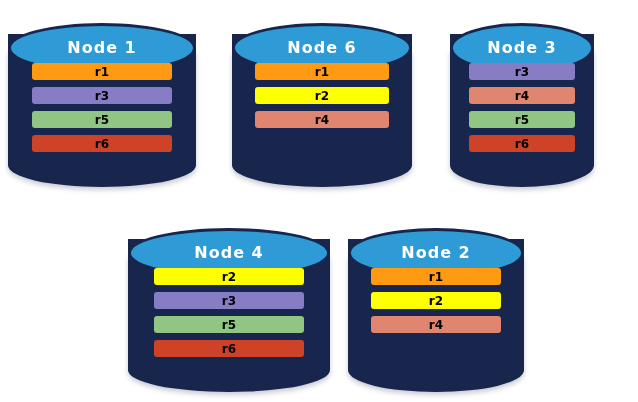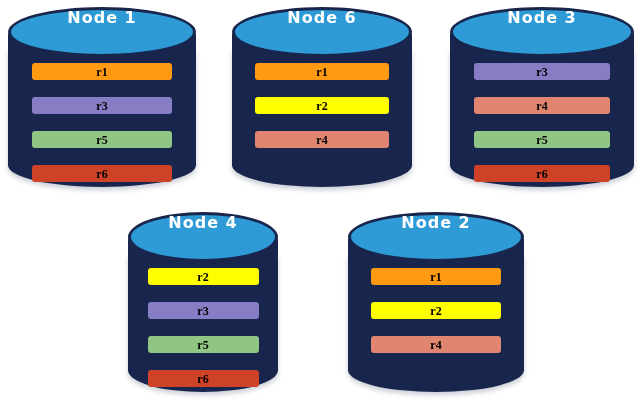--- a/index.html
+++ b/index.html
@@ -48,27 +48,28 @@
     right: -3px;
     top: -1px;
     height: 34px;
     background: #18254C;
   }
 
   .node-cap {
     position: absolute;
     left: 0;
     right: 0;
-    top: 0;
+    top: 16px;
     height: 50px;
     background: #2E9BD6;
     border: 3px solid #18254C;
     border-radius: 50%;
     box-sizing: border-box;
     display: flex;
+    align-items: center;
     justify-content: center;
     z-index: 3;
   }
 
   .node-title {
     color: #ffffff;
     font-size: 16px;
     font-weight: bold;
     letter-spacing: 1px;
     line-height: 1;
@@ -79,22 +80,21 @@
 
   .node-records {
     position: absolute;
     left: 0;
     right: 0;
     top: 56px;
     z-index: 4;
     display: flex;
     flex-direction: column;
     align-items: center;
-    gap: 17px;
-    font-family: Liberation Serif, serif;
+    gap: 7px;
   }
 
   .record-bar {
     width: 74%;
     height: 17px;
     border-radius: 3px;
     display: flex;
     align-items: center;
     justify-content: center;
     box-sizing: border-box;
@@ -147,21 +147,21 @@
           <span class="record-label">r1</span>
         </div>
         <div class="record-bar" style="background: rgb(255, 255, 0);">
           <span class="record-label">r2</span>
         </div>
         <div class="record-bar" style="background: rgb(224, 133, 112);">
           <span class="record-label">r4</span>
         </div>
       </div>
     </div>
-    <div class="node" style="left: 450px; top: 7px; width: 184px; height: 180px; padding-left: 16px;">
+    <div class="node" style="left: 450px; top: 7px; width: 144px; height: 180px; padding-left: 16px;">
       <div class="node-body">
         <div class="node-body-top-fill"></div>
       </div>
       <div class="node-cap">
         <div class="node-title">Node  3</div>
       </div>
       <div class="node-records">
         <div class="record-bar" style="background: rgb(134, 125, 196);">
           <span class="record-label">r3</span>
         </div>
@@ -169,21 +169,21 @@
           <span class="record-label">r4</span>
         </div>
         <div class="record-bar" style="background: rgb(144, 197, 131);">
           <span class="record-label">r5</span>
         </div>
         <div class="record-bar" style="background: rgb(206, 66, 39);">
           <span class="record-label">r6</span>
         </div>
       </div>
     </div>
-    <div class="node" style="left: 128px; top: 212px; width: 150px; height: 180px;">
+    <div class="node" style="left: 128px; top: 212px; width: 202px; height: 180px;">
       <div class="node-body">
         <div class="node-body-top-fill"></div>
       </div>
       <div class="node-cap">
         <div class="node-title">Node  4</div>
       </div>
       <div class="node-records">
         <div class="record-bar" style="background: rgb(255, 255, 0);">
           <span class="record-label">r2</span>
         </div>

